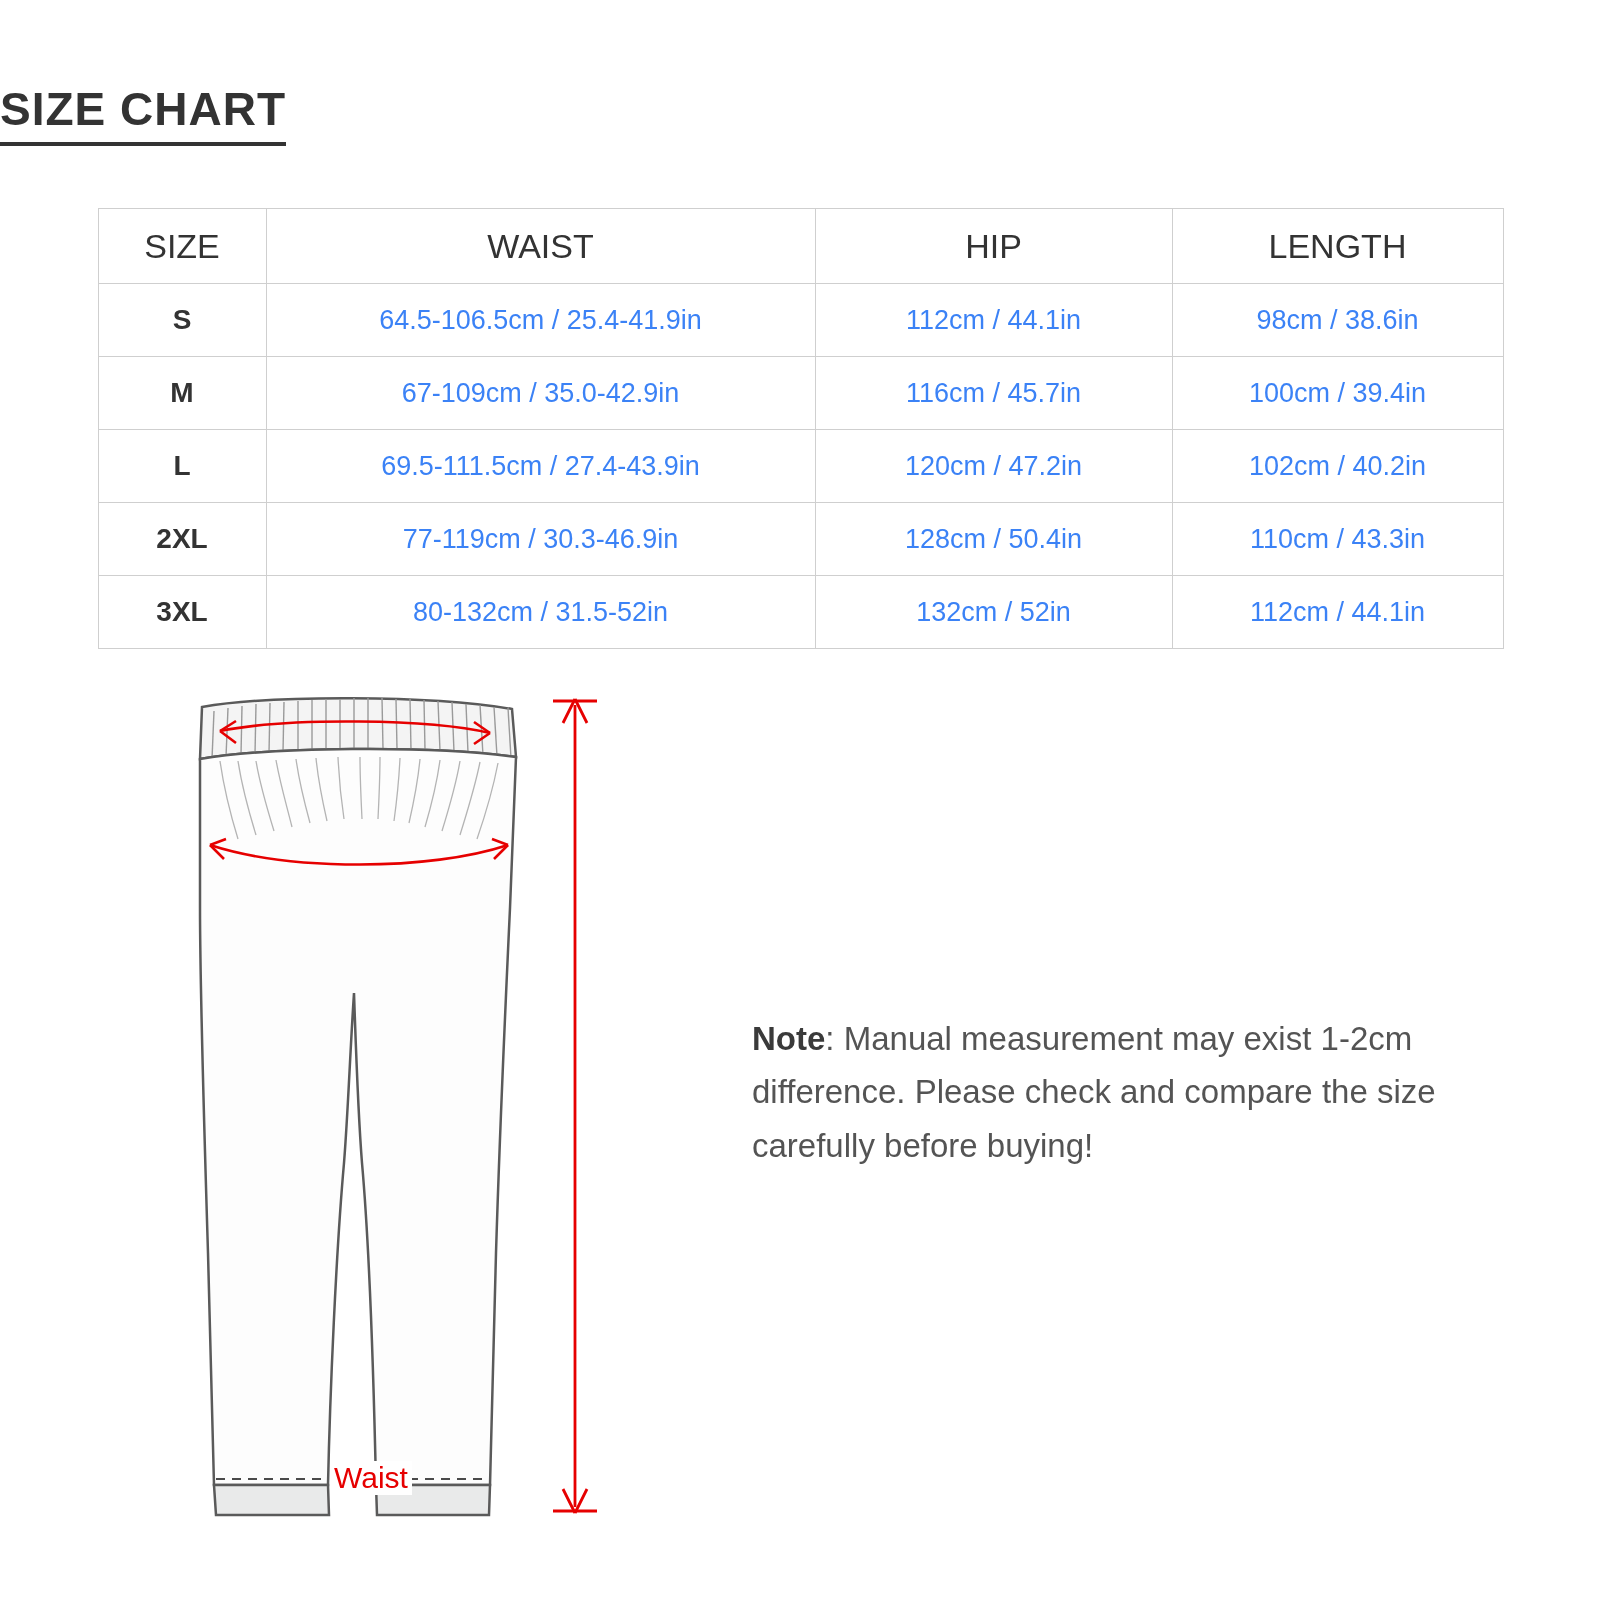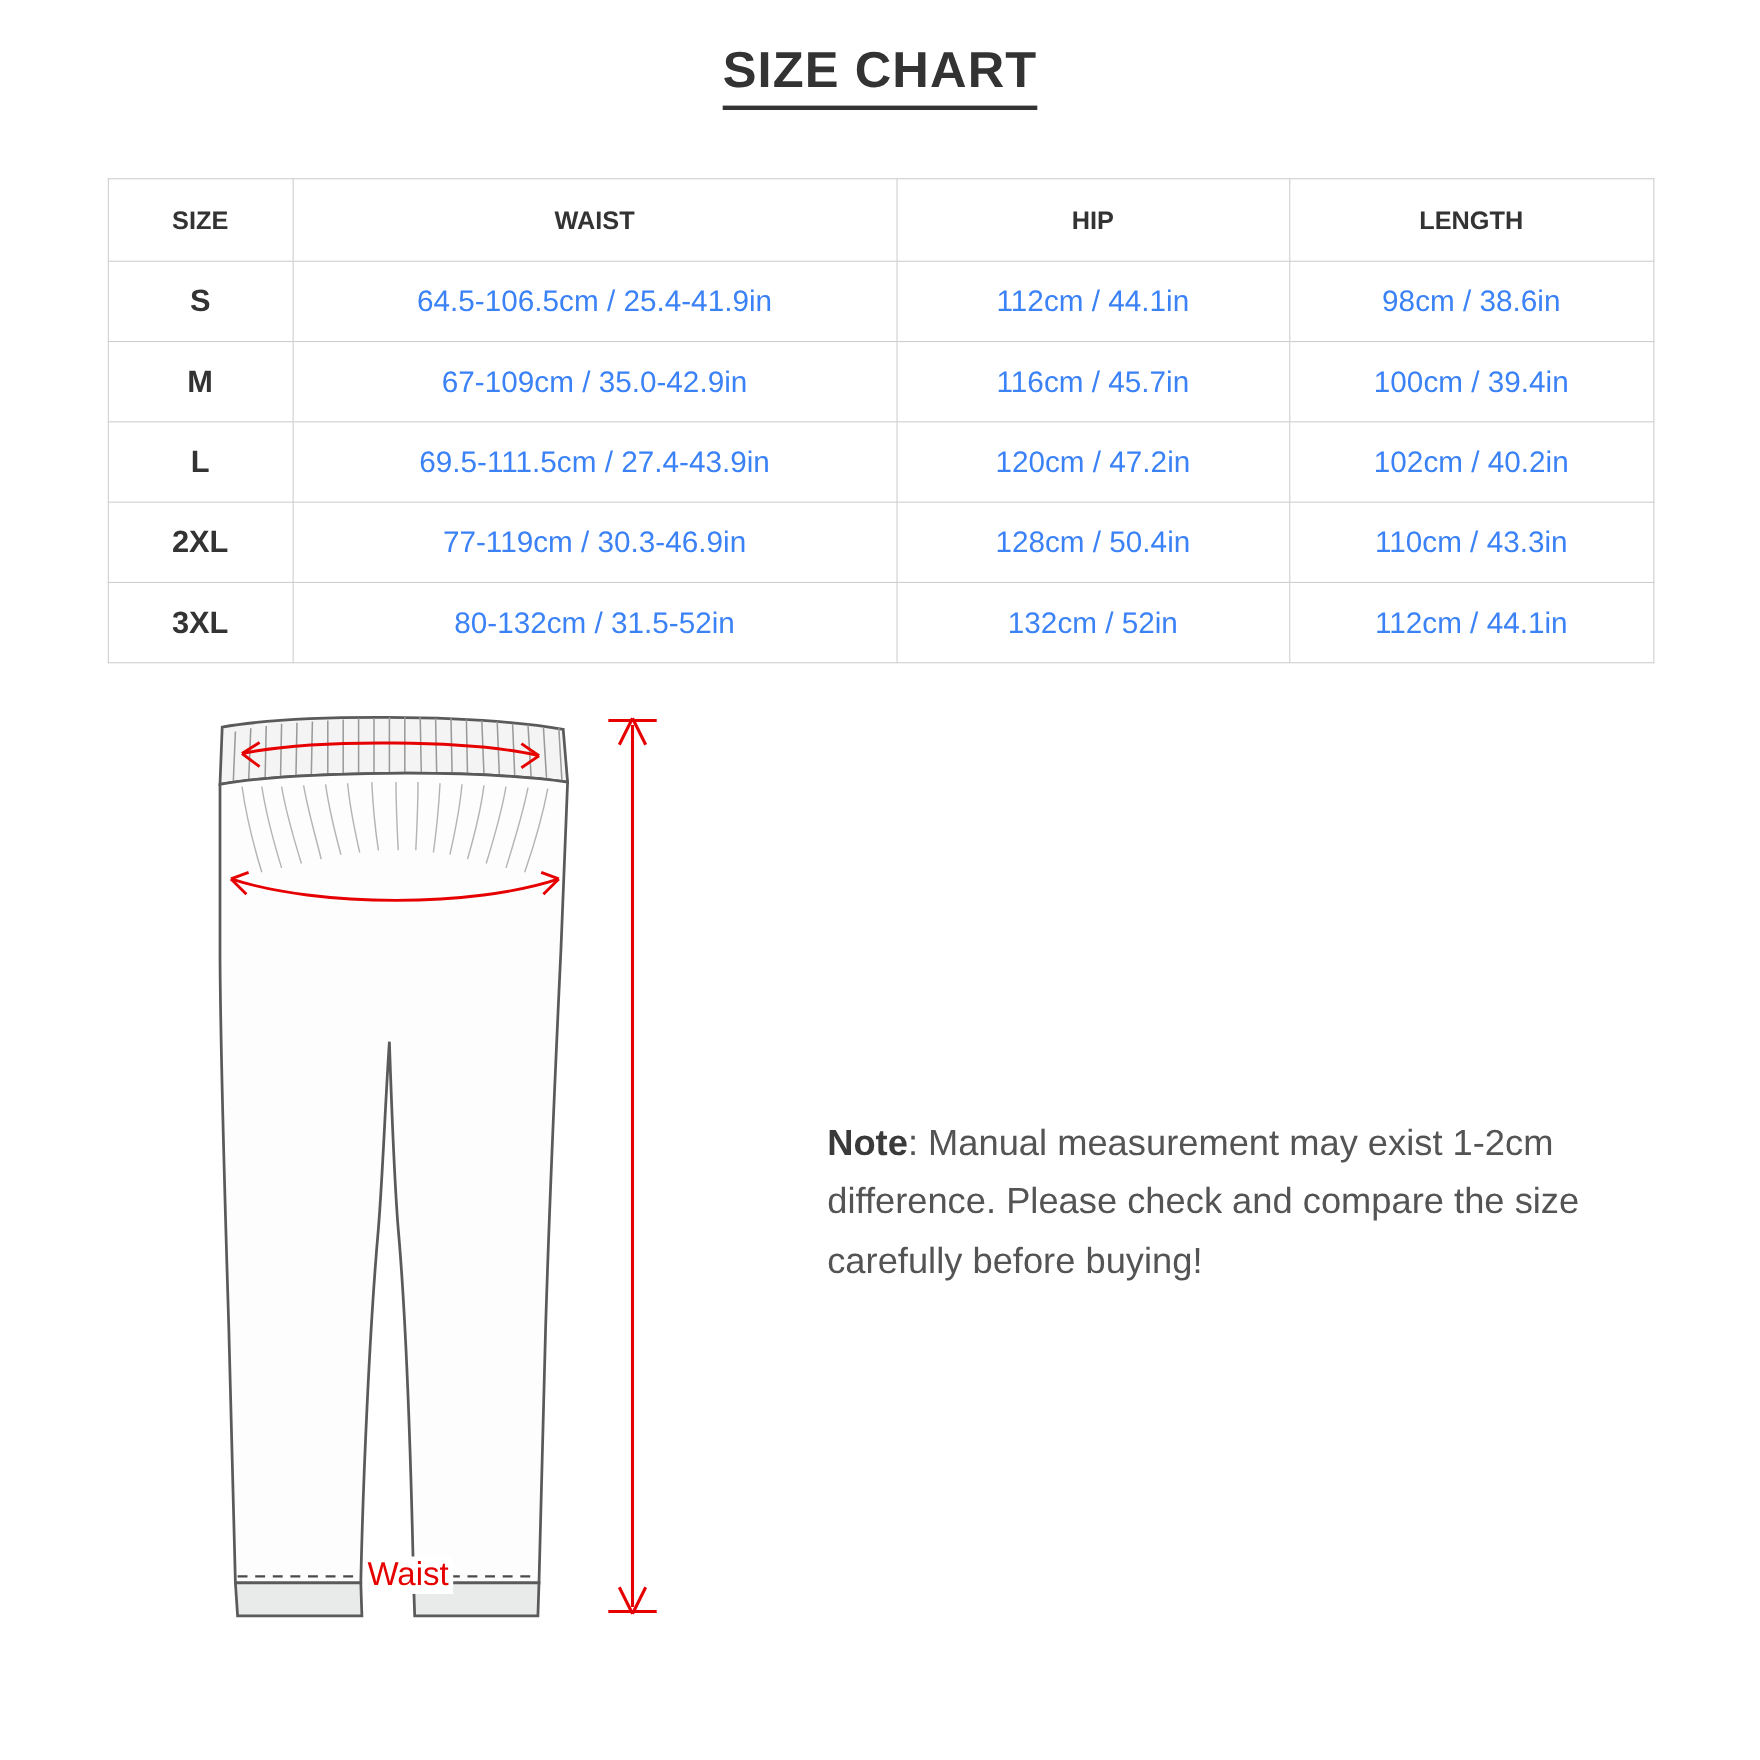--- a/index.html
+++ b/index.html
@@ -12,22 +12,21 @@
     height: 1600px;
     font-family: "Liberation Sans", sans-serif;
     color: #3c3c3c;
     position: relative;
     overflow: hidden;
   }
 
   
   .title-wrap {
     width: 100%;
-    text-align: center;
-    padding-top: 36px;
+    padding-top: 82px;
   }
   #page-title {
     display: inline-block;
     font-size: 46px;
     font-weight: bold;
     letter-spacing: 1px;
     color: #333333;
     border-bottom: 4px solid #333333;
     padding-bottom: 6px;
   }
@@ -42,22 +41,22 @@
     border-collapse: collapse;
     table-layout: fixed;
   }
   table.size-table th,
   table.size-table td {
     border: 1px solid #cfcfcf;
     text-align: center;
     color: #3b82f6;
   }
   table.size-table th {
-    font-size: 23px;
-    font-weight: bold;
+    font-size: 34px;
+    font-weight: normal;
     height: 72px;
     color: #333333;
   }
   table.size-table td {
     font-size: 27px;
     height: 70px;
     font-weight: normal;
   }
   table.size-table td.size-cell {
     font-weight: bold;

